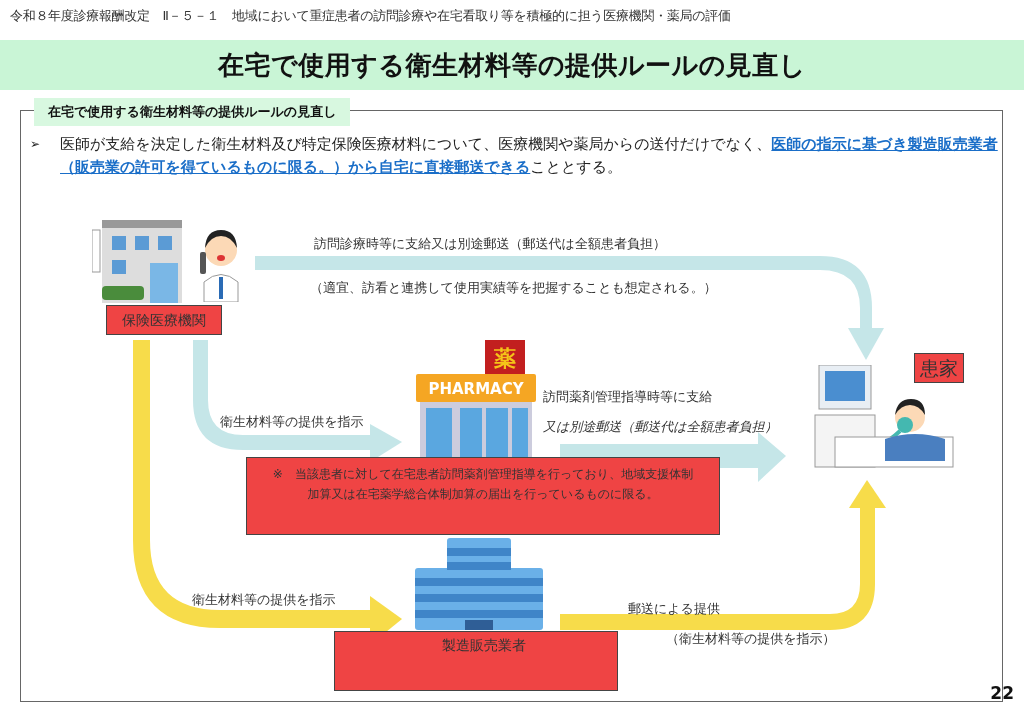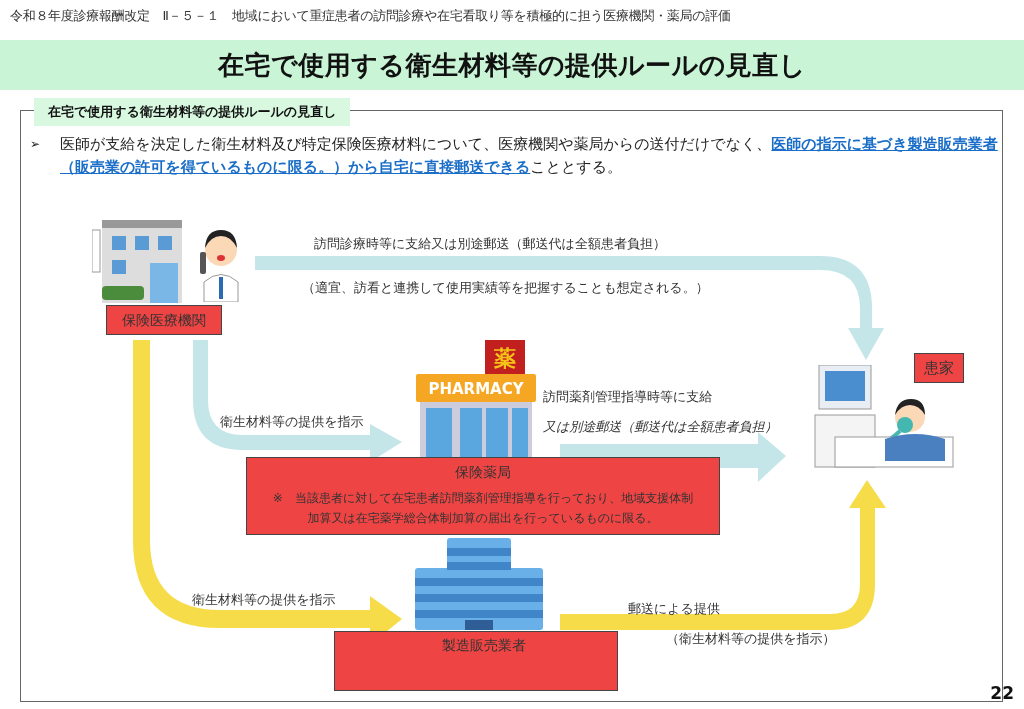--- a/index.html
+++ b/index.html
@@ -94,21 +94,21 @@
     <path d="M9 26 Q10 8 25 8 Q40 8 41 26 Q35 14 25 14 Q15 14 9 26 Z" fill="#222"></path>
     <rect x="4" y="30" width="6" height="22" fill="#555" rx="2"></rect>
     <ellipse cx="25" cy="36" rx="4" ry="3" fill="#d33"></ellipse>
   </svg>
 </div>
 <div class="box" style="left:106px; top:305px; width:116px; height:30px; line-height:28px; font-size:14px;">
   <span>保険医療機関</span>
 </div>
 
 <div class="label" style="left:302px; top:235px;margin-left:12px;">訪問診療時等に支給又は別途郵送（郵送代は全額患者負担）</div>
-<div class="label" style="left:302px; top:279px;">（適宜、訪看と連携して使用実績等を把握することも想定される。）</div>
+<div class="label" style="left:310px; top:279px;">（適宜、訪看と連携して使用実績等を把握することも想定される。）</div>
 <div class="label" style="left:220px; top:413px;">衛生材料等の提供を指示</div>
 <div class="label" style="left:543px; top:388px;">訪問薬剤管理指導時等に支給</div>
 <div class="label" style="left:543px; top:418px;font-style:italic;">又は別途郵送（郵送代は全額患者負担）</div>
 <div class="label" style="left:192px; top:591px;">衛生材料等の提供を指示</div>
 <div class="label" style="left:628px; top:600px;">郵送による提供</div>
 <div class="label" style="left:666px; top:630px;">（衛生材料等の提供を指示）</div>
 
 <div class="icon" style="left:416px; top:340px; width:120px; height:118px;">
   <svg width="120" height="118" viewBox="0 0 120 118">
     <rect x="69" y="0" width="40" height="34" fill="#c21f1f"></rect>
@@ -117,21 +117,20 @@
     <text x="60" y="54" font-size="15" text-anchor="middle" fill="#fff" font-weight="bold">PHARMACY</text>
     <rect x="4" y="62" width="112" height="56" fill="#ccd"></rect>
     <rect x="10" y="68" width="26" height="50" fill="#5aa7e0"></rect>
     <rect x="44" y="68" width="22" height="50" fill="#5aa7e0"></rect>
     <rect x="70" y="68" width="22" height="50" fill="#5aa7e0"></rect>
     <rect x="96" y="68" width="16" height="50" fill="#5aa7e0"></rect>
   </svg>
 </div>
 
 <div class="box" style="left:246px; top:457px; width:474px; height:78px;">
-  <div style="font-size:14px; margin-top:6px;">保険薬局</div>
   <div style="font-size:12px; line-height:20px; margin:6px 20px 0 20px;">※　当該患者に対して在宅患者訪問薬剤管理指導を行っており、地域支援体制加算又は在宅薬学総合体制加算の届出を行っているものに限る。</div>
 </div>
 
 <div class="icon" style="left:415px; top:538px; width:128px; height:92px;">
   <svg width="128" height="92" viewBox="0 0 128 92">
     <rect x="0" y="30" width="128" height="62" fill="#6ab0e8" rx="3"></rect>
     <rect x="32" y="0" width="64" height="92" fill="#6ab0e8" rx="3"></rect>
     <g fill="#3f85c8">
       <rect x="0" y="40" width="128" height="8"></rect>
       <rect x="0" y="56" width="128" height="8"></rect>
@@ -140,21 +139,21 @@
       <rect x="32" y="24" width="64" height="8"></rect>
     </g>
     <rect x="50" y="82" width="28" height="10" fill="#2f5e96"></rect>
   </svg>
 </div>
 
 <div class="box" style="left:334px; top:631px; width:284px; height:60px;padding-left:16px;">
   <div style="font-size:14px; margin-top:5px;">製造販売業者</div>
 </div>
 
-<div class="box" style="left:914px; top:353px; width:50px; height:30px; line-height:28px; font-size:15px;">
+<div class="box" style="left:914px; top:353px; width:50px; height:30px; line-height:28px; font-size:19px;">
   <span>患家</span>
 </div>
 <div class="icon" style="left:805px; top:365px; width:150px; height:110px;">
   <svg width="150" height="110" viewBox="0 0 150 110">
     <rect x="14" y="0" width="52" height="44" fill="#e8eef4" stroke="#999"></rect>
     <rect x="20" y="6" width="40" height="30" fill="#4a8ed0"></rect>
     <rect x="10" y="50" width="60" height="52" fill="#f4f4f4" stroke="#999"></rect>
     <circle cx="105" cy="52" r="15" fill="#fcd9b6"></circle>
     <path d="M90 50 Q92 34 106 34 Q120 34 120 50 Q114 40 105 40 Q96 40 90 50 Z" fill="#222"></path>
     <ellipse cx="100" cy="60" rx="8" ry="8" fill="#44b8b0"></ellipse>

